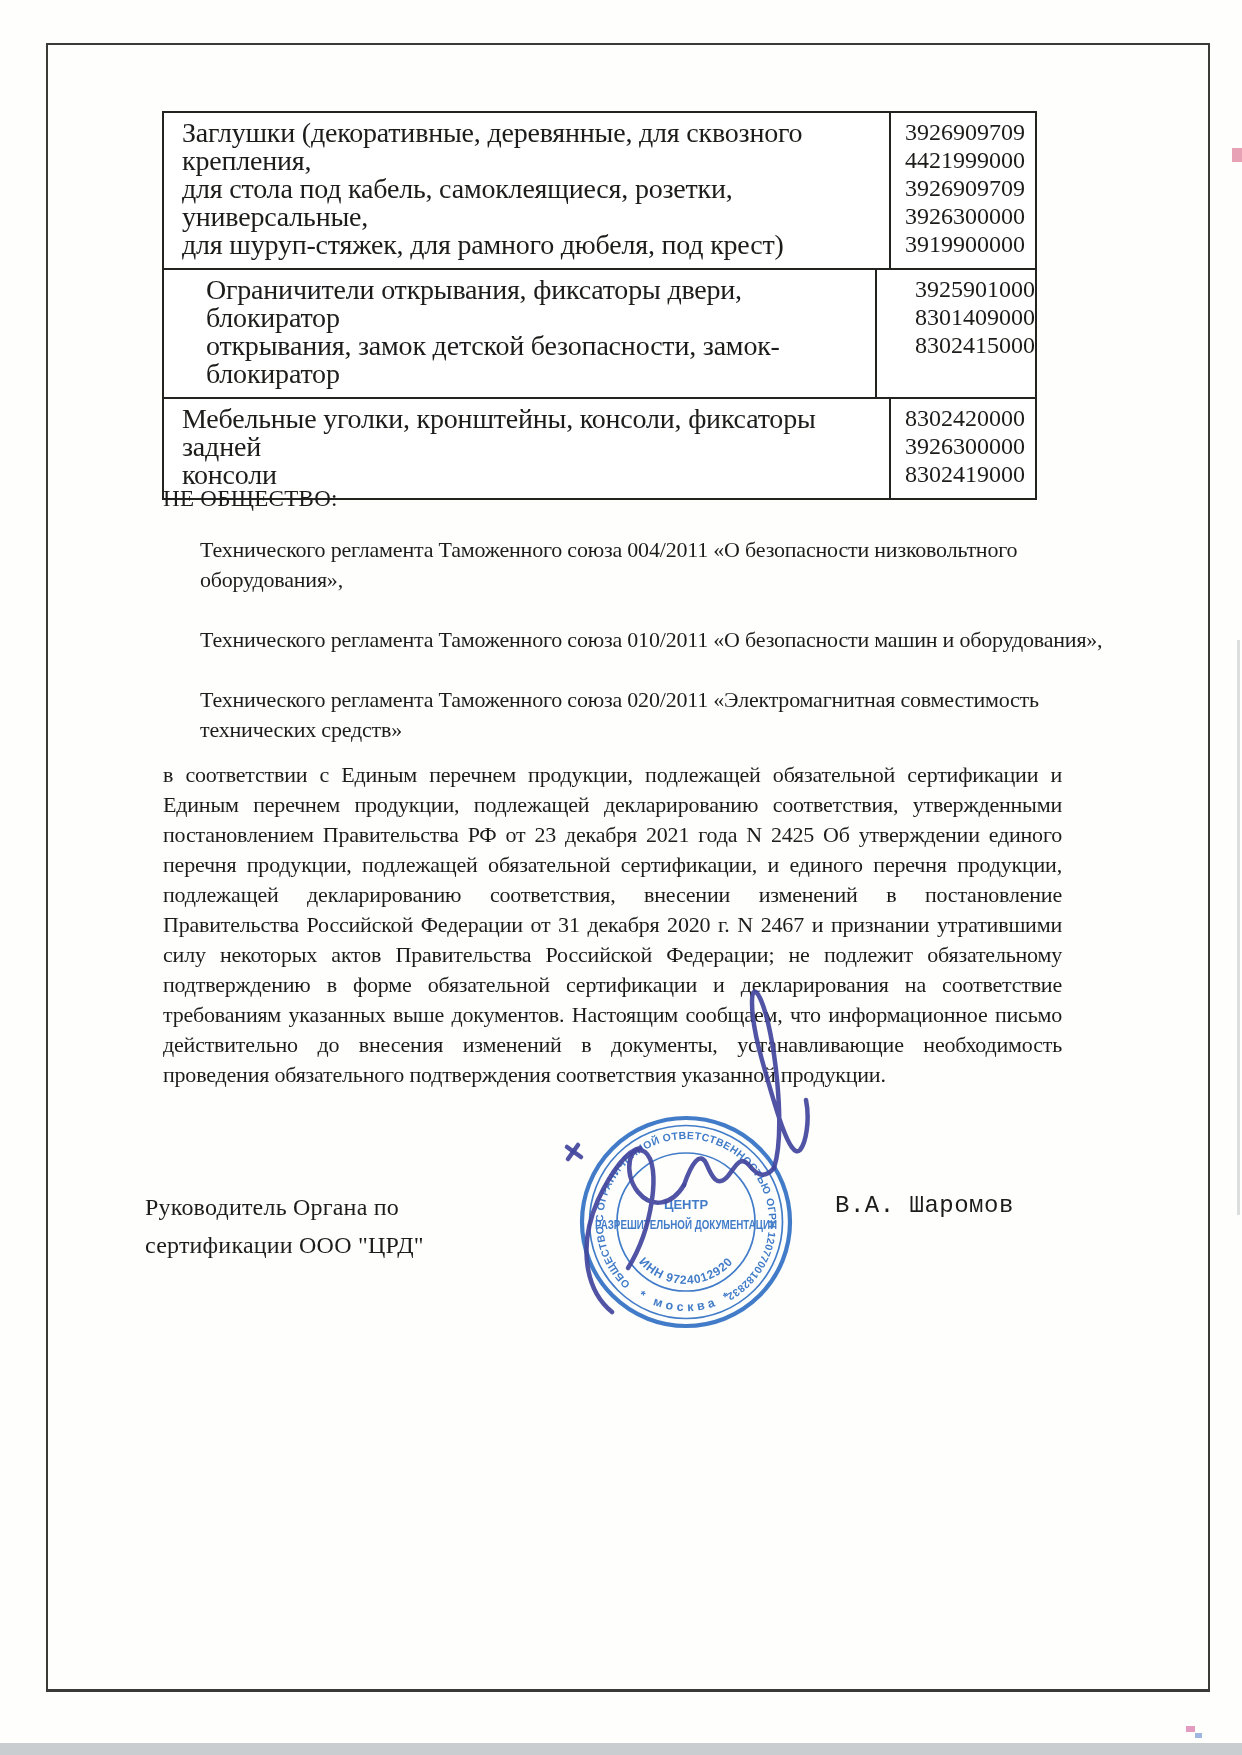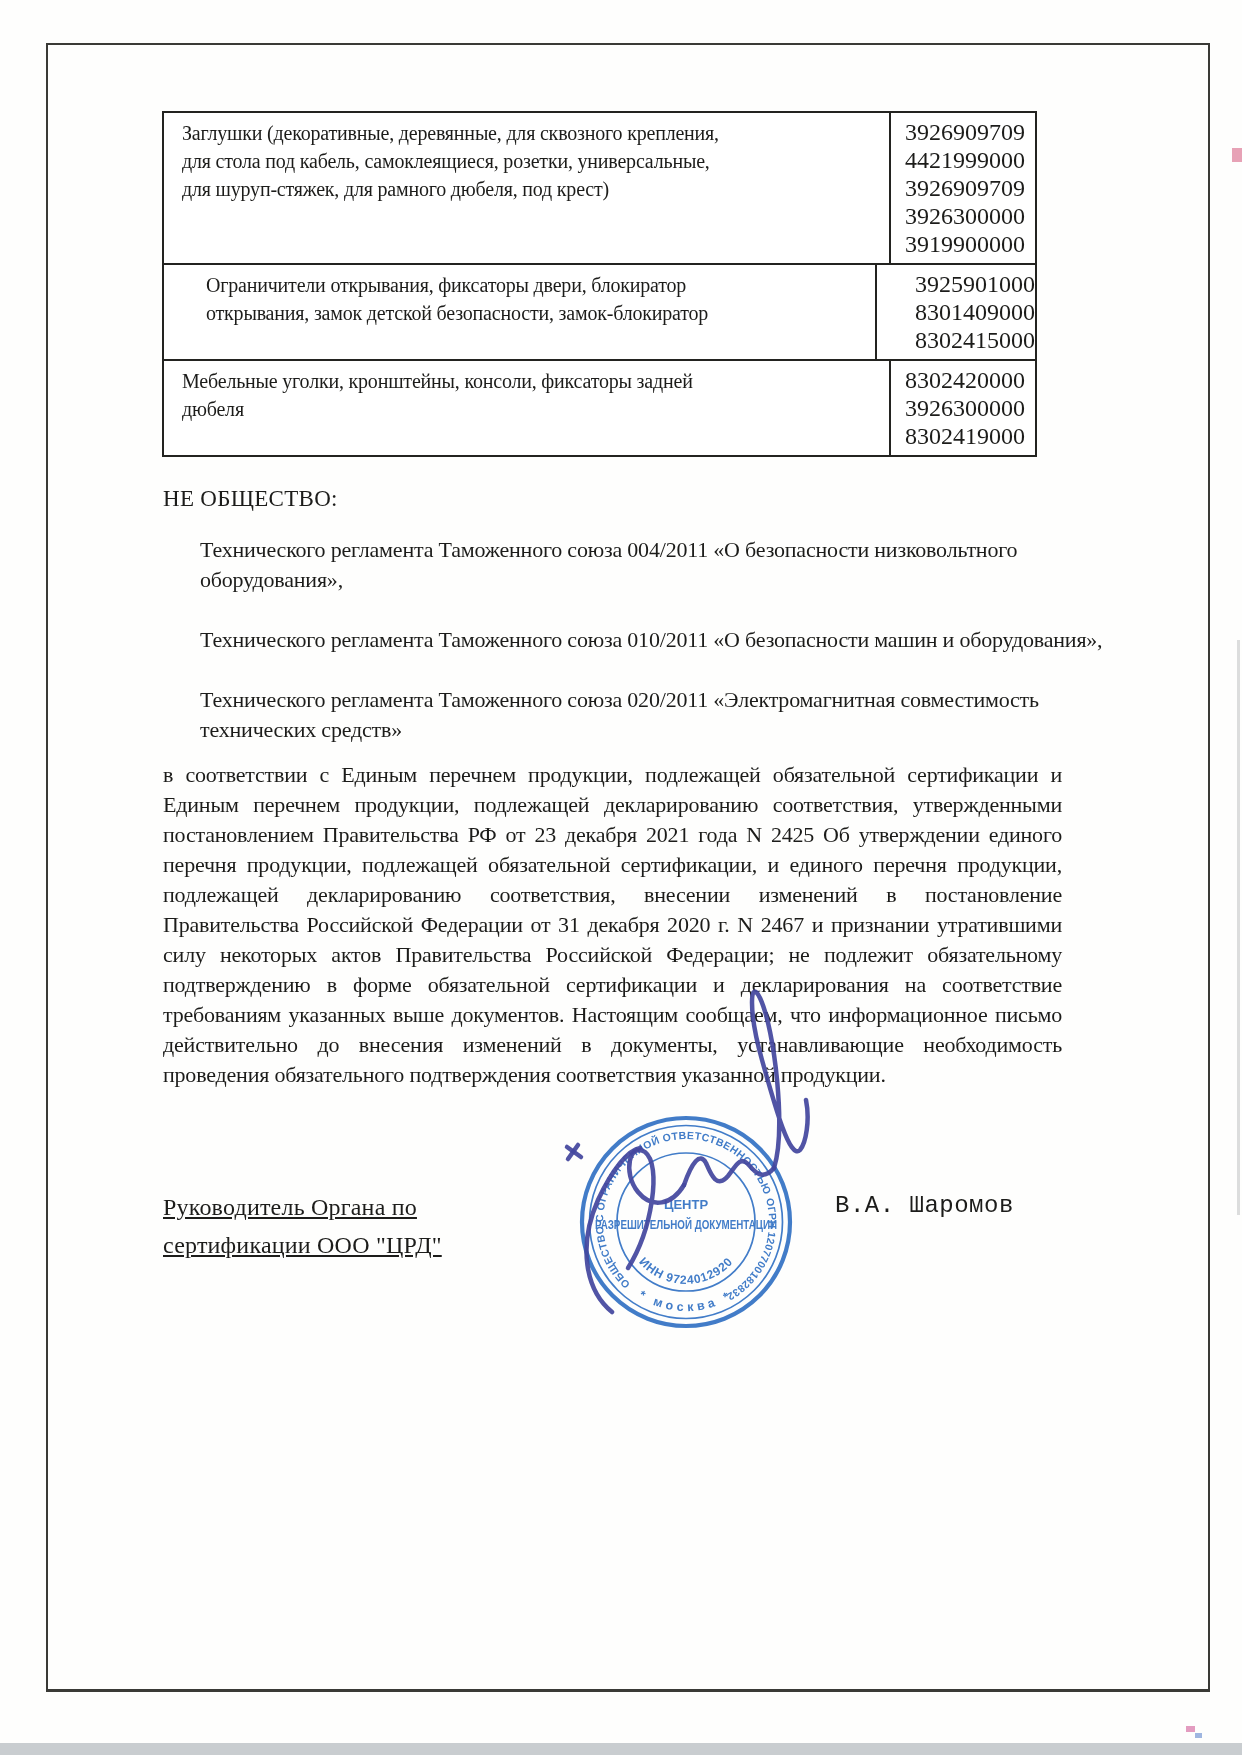--- a/index.html
+++ b/index.html
@@ -14,24 +14,24 @@
   }
   
   .hs-table {
     position:absolute; left:162px; top:111px; width:871px;
     border:2px solid #232320; background:#fff;
   }
   .t-row { display:flex; border-bottom:2px solid #232320; }
   .t-row:last-child { border-bottom:none; }
   .desc-cell {
     width:727px; box-sizing:border-box;
-    display:flex; flex-direction:column; justify-content:flex-start;
+    display:flex; flex-direction:column; justify-content:flex-end;
     padding:6px 50px 9px 18px;
     border-right:2px solid #232320;
-    font-size:20px; line-height:28px; letter-spacing:-0.2px;
+    font-size:28px; line-height:28px; letter-spacing:-0.2px;
   }
   .codes-cell {
     flex:1; box-sizing:border-box; padding:5px 0 5px 14px;
     font-size:24px; line-height:28px;
   }
   .row-1 .cell-inner { min-height:140px; }
   .row-2 .cell-inner { min-height:84px;margin-left:24px; }
   .row-3 .cell-inner { min-height:84px; }
   
   .heading-not-included {
@@ -43,22 +43,22 @@
   }
   #reg-0 { top:535px; }
   #reg-1 { top:625px; }
   #reg-2 { top:685px; }
   .body-par {
     position:absolute; left:163px; top:760px; width:899px;
     font-size:22px; line-height:30px; letter-spacing:-0.2px;
     text-align:justify;
   }
   .signer-role {
-    position:absolute; left:163px; top:1188px;
-    font-size:24px; line-height:38px; letter-spacing:0.2px;text-decoration:underline;
+    position:absolute; left:145px; top:1188px;
+    font-size:24px; line-height:38px; letter-spacing:0.2px;
   }
   .signer-name {
     position:absolute; left:835px; top:1192px; font-size:24px; letter-spacing:0.5px;font-family:Liberation Mono, monospace;
   }
   
   .stamp-wrap { position:absolute; left:566px; top:1102px; width:240px; height:240px; opacity:0.9; }
   .stamp-wrap svg { display:block; }
   .stamp-ring { fill:none; stroke:#2e6fc3; }
   .stamp-text {
     fill:#2e6fc3; font-family:"Liberation Sans", sans-serif; font-weight:bold;
@@ -100,21 +100,21 @@
       </div>
     <div class="codes-cell cell-inner">
         <div>3925901000</div>
         <div>8301409000</div>
         <div>8302415000</div>
       </div>
   </div>
   <div class="t-row row-3">
     <div class="desc-cell cell-inner">
         <div>Мебельные уголки, кронштейны, консоли, фиксаторы задней</div>
-        <div>дюбеля</div>
+        <div>консоли</div>
       </div>
     <div class="codes-cell cell-inner">
         <div>8302420000</div>
         <div>3926300000</div>
         <div>8302419000</div>
       </div>
   </div>
 </div>
 
 <div class="heading-not-included">НЕ ОБЩЕСТВО:</div>

